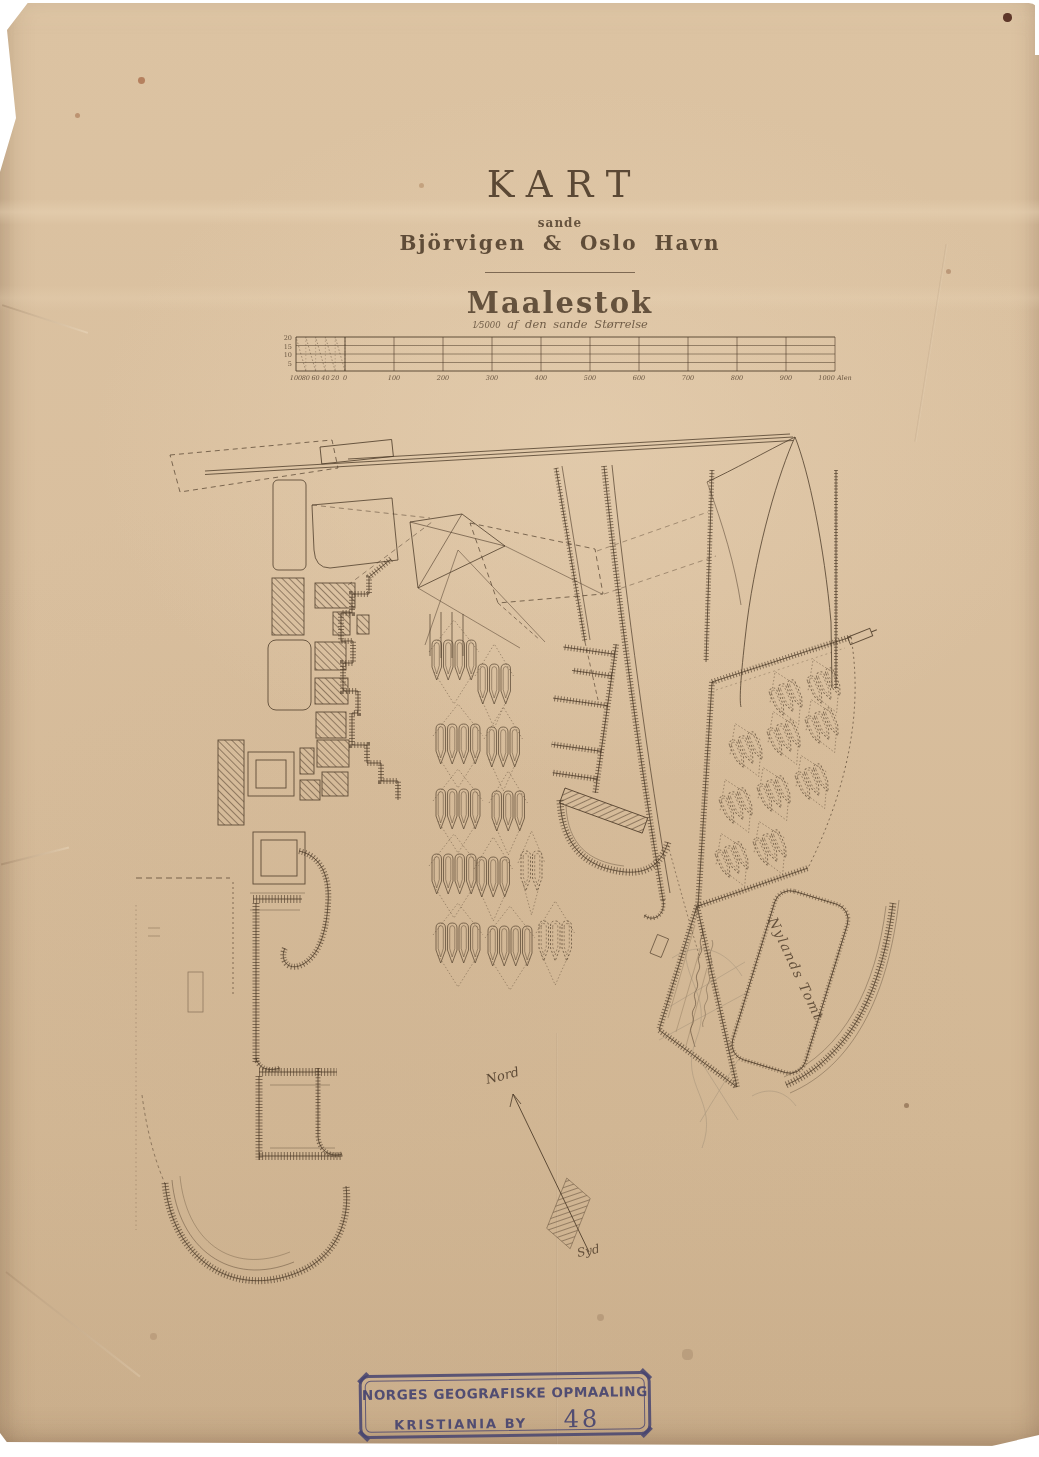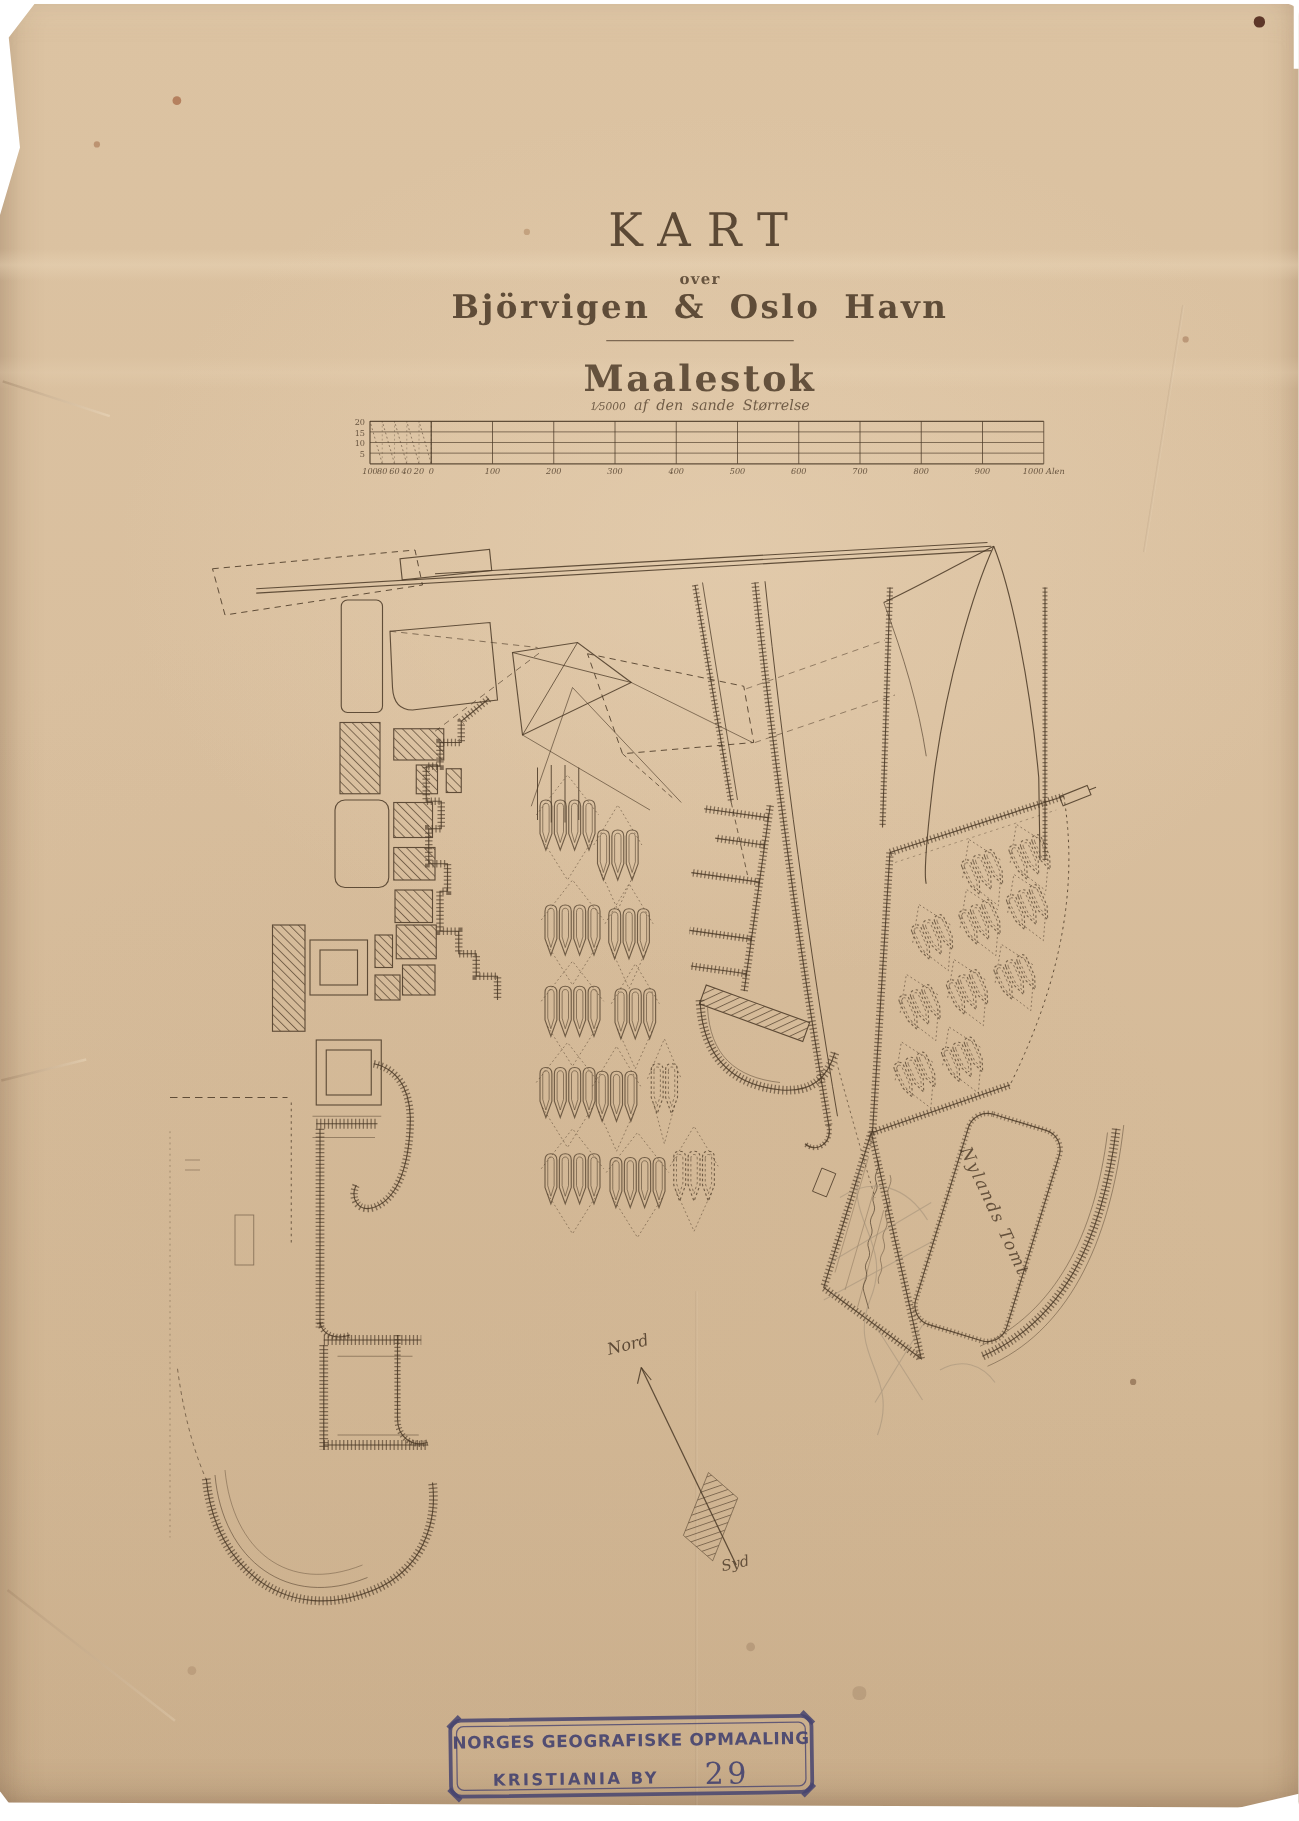--- a/index.html
+++ b/index.html
@@ -20,21 +20,21 @@
     box-shadow:140px 76px 0 2px rgba(150,75,40,.55), 76px 111px 0 1px rgba(150,90,55,.45),
       1006px 13px 0 3px rgba(80,40,28,.9), 947px 267px 0 1px rgba(140,90,60,.4),
       420px 181px 0 1px rgba(150,100,60,.35), 905px 1101px 0 1px rgba(110,75,50,.5),
       686px 1350px 0 4px rgba(130,105,80,.25), 599px 1313px 0 2px rgba(135,105,78,.3),
       152px 1332px 0 2px rgba(140,105,75,.25);}
   .wedge{position:absolute;background:#fff;}
   svg#map{position:absolute;left:0;top:0;}
   .titleblock{position:absolute;left:320px;top:0;width:480px;text-align:center;color:var(--ink,#4a3826);}
   .t-kart{position:absolute;left:0;top:163px;width:100%;font-size:37px;font-weight:normal;letter-spacing:13px;padding-left:10px;box-sizing:border-box;opacity:.88;}
   .t-over{position:absolute;left:0;top:216px;width:100%;font-size:12px;font-weight:bold;opacity:.8;letter-spacing:1px;}
-  .t-place{position:absolute;left:0;top:231px;width:100%;font-size:26px;font-weight:bold;letter-spacing:2px;word-spacing:8px;opacity:.85;}
+  .t-place{position:absolute;left:0;top:231px;width:100%;font-size:20px;font-weight:bold;letter-spacing:2px;word-spacing:8px;opacity:.85;}
   .t-rule{position:absolute;left:165px;top:272px;width:150px;border-top:1.6px solid rgba(74,56,38,.65);}
   .t-maal{position:absolute;left:0;top:286px;width:100%;font-size:29px;font-weight:bold;letter-spacing:2px;opacity:.82;}
   .t-frac{position:absolute;left:0;top:317px;width:100%;font-size:11.5px;font-style:italic;opacity:.75;word-spacing:3px;}
   .t-frac .fr{font-size:8.5px;letter-spacing:0;margin-top:29px;}
   .stamp{position:absolute;left:359px;top:1373px;width:286px;height:58px;transform:rotate(-.8deg);
     border:3px solid rgba(71,68,112,.85);border-radius:10px;color:rgba(71,68,112,.92);
     font-family:"DejaVu Sans","Liberation Sans",sans-serif;}
   .stamp::before{content:"";position:absolute;inset:3px;border:1.5px solid rgba(71,68,112,.8);border-radius:6px;}
   .stamp .ca{position:absolute;width:13px;height:4px;background:rgba(71,68,112,.85);}
   .ca1{left:-5px;top:-2px;transform:rotate(-45deg);} .ca2{right:-5px;top:-2px;transform:rotate(45deg);}
@@ -418,35 +418,35 @@
       <text x="639" y="379.5" font-size="6.5" font-family="&quot;DejaVu Serif&quot;,serif" text-anchor="middle" fill="#4a3826" opacity="0.8" font-style="italic">600</text>
       <text x="688" y="379.5" font-size="6.5" font-family="&quot;DejaVu Serif&quot;,serif" text-anchor="middle" fill="#4a3826" opacity="0.8" font-style="italic">700</text>
       <text x="737" y="379.5" font-size="6.5" font-family="&quot;DejaVu Serif&quot;,serif" text-anchor="middle" fill="#4a3826" opacity="0.8" font-style="italic">800</text>
       <text x="786" y="379.5" font-size="6.5" font-family="&quot;DejaVu Serif&quot;,serif" text-anchor="middle" fill="#4a3826" opacity="0.8" font-style="italic">900</text>
       <text x="835" y="379.5" font-size="6.5" font-family="&quot;DejaVu Serif&quot;,serif" text-anchor="middle" fill="#4a3826" opacity="0.8" font-style="italic">1000<tspan font-style="italic"> Alen</tspan></text>
     </g>
   </svg>
 
 <div class="titleblock">
   <div class="t-kart">KART</div>
-  <div class="t-over">over</div>
+  <div class="t-over">sande</div>
   <div class="t-place">Björvigen &amp; Oslo Havn</div>
   <div class="t-rule"></div>
   <div class="t-maal">Maalestok</div>
   <div class="t-frac"><span class="fr">1⁄5000</span> <span>af den sande Størrelse</span></div>
 </div>
 
 <div class="stamp">
   <div class="ca ca1"></div>
   <div class="ca ca2"></div>
   <div class="ca ca3"></div>
   <div class="ca ca4"></div>
   <div class="st1">NORGES GEOGRAFISKE OPMAALING</div>
   <div class="st2">KRISTIANIA BY</div>
-  <div class="stn">29</div>
+  <div class="stn">48</div>
 </div>
 
 <div class="wedge" style="left:0;top:0;width:34px;height:175px;clip-path:polygon(0 0,30px 0,7px 30px,16px 118px,0 172px)"></div>
 <div class="wedge" style="left:0;top:0;width:100%;height:3px"></div>
 <div class="wedge" style="left:0;bottom:0;width:100%;height:11px;transform:rotate(.22deg);transform-origin:right"></div>
 <div class="wedge" style="left:0;bottom:0;width:140px;height:24px;clip-path:polygon(0 0,18px 24px,0 24px)"></div>
 <div class="wedge" style="right:0;bottom:8px;width:60px;height:14px;clip-path:polygon(60px 0,60px 14px,0 14px)"></div>
 <div class="wedge" style="right:0;top:0;width:4px;height:55px"></div>
 
 </body></html>

